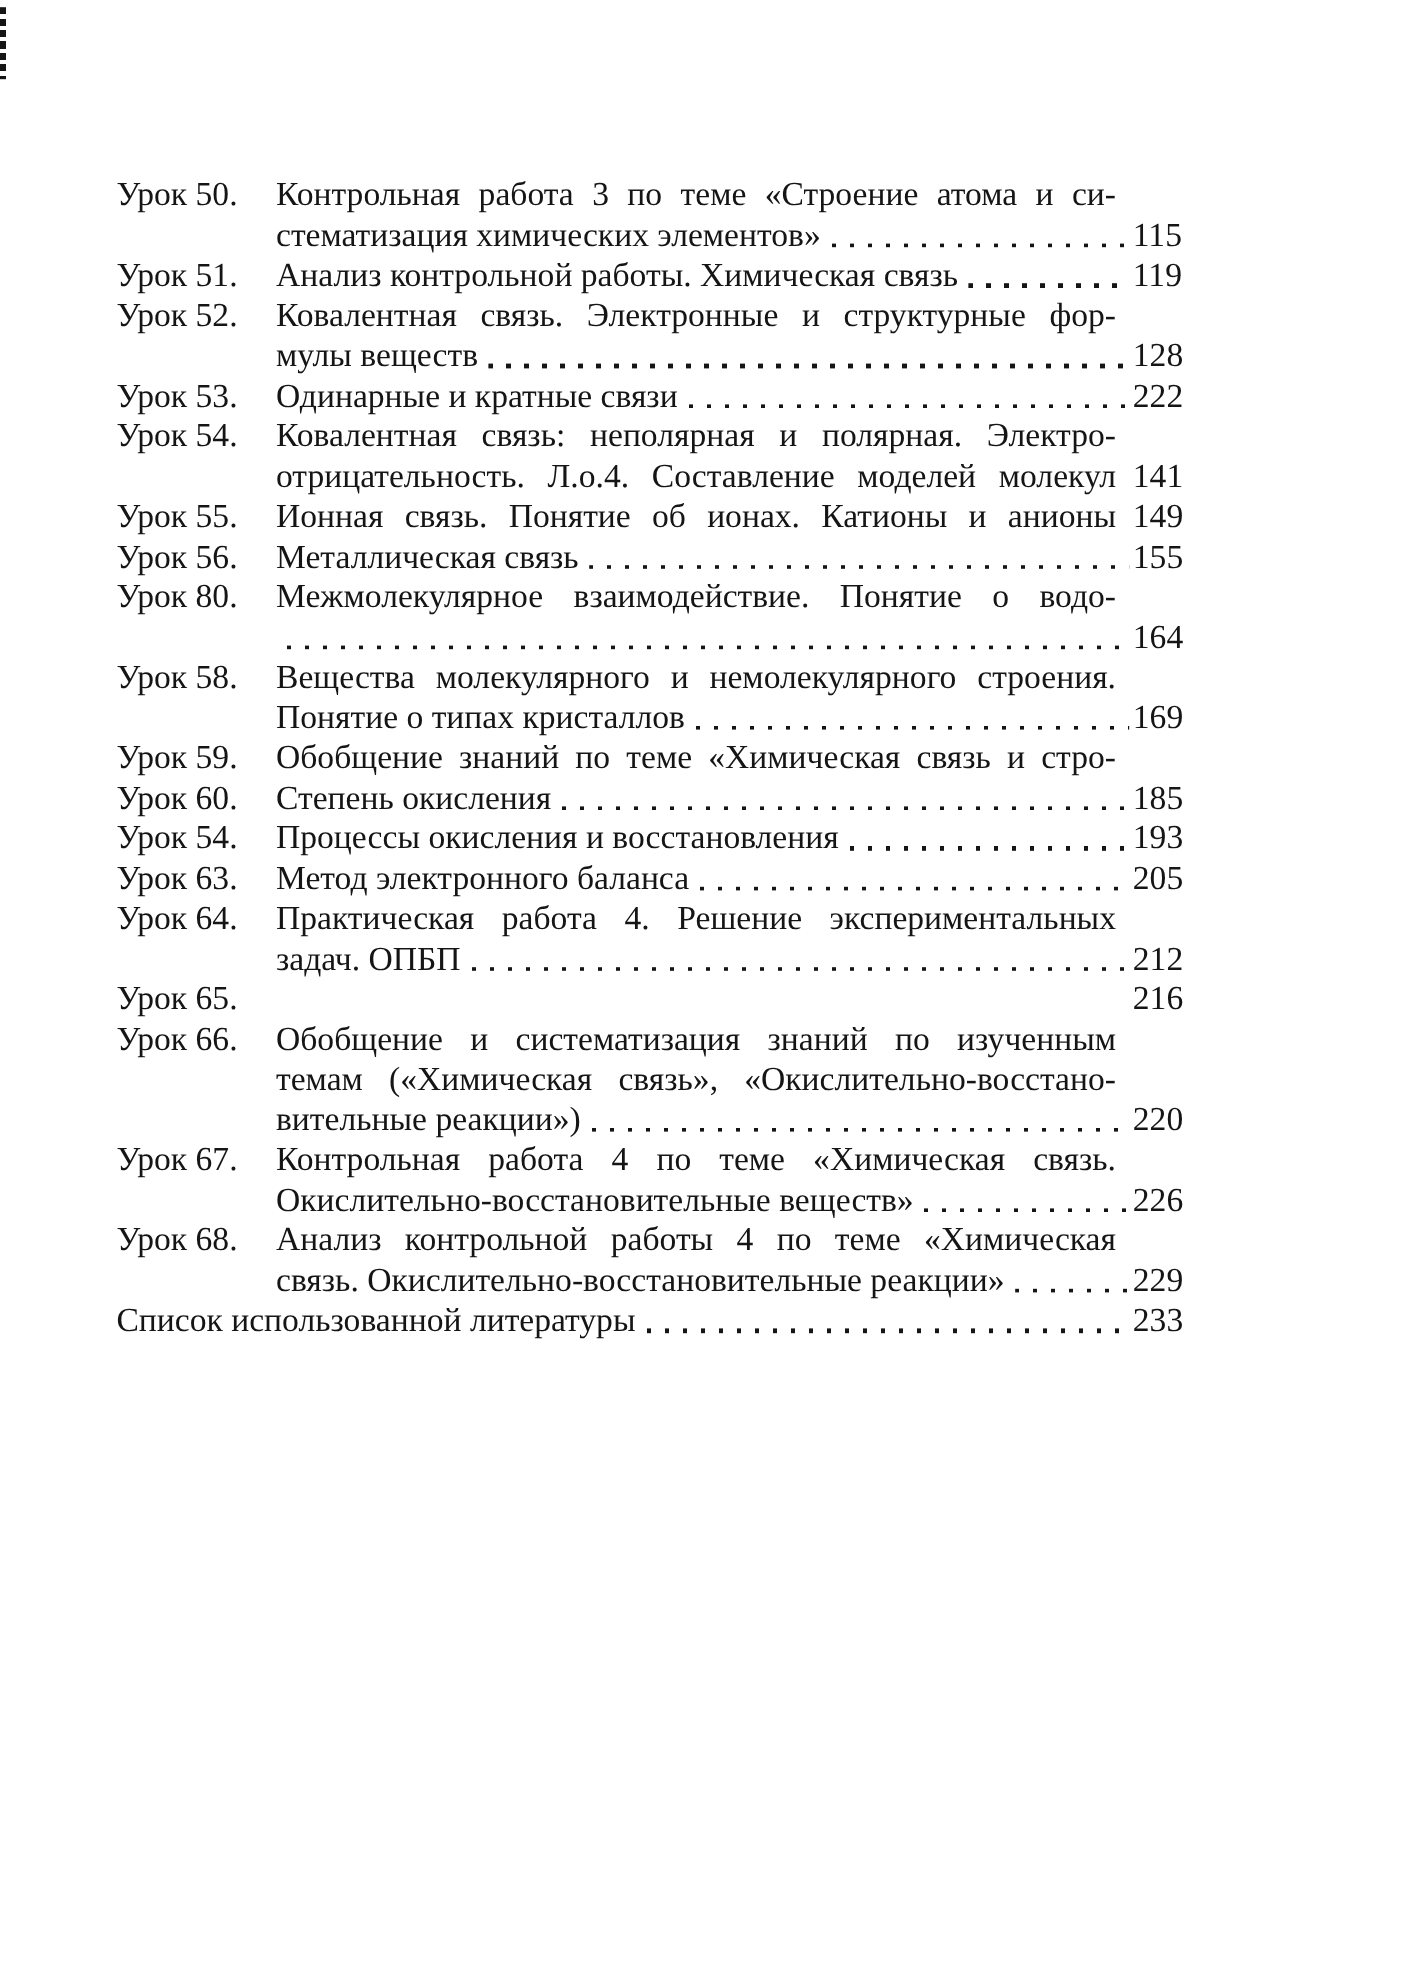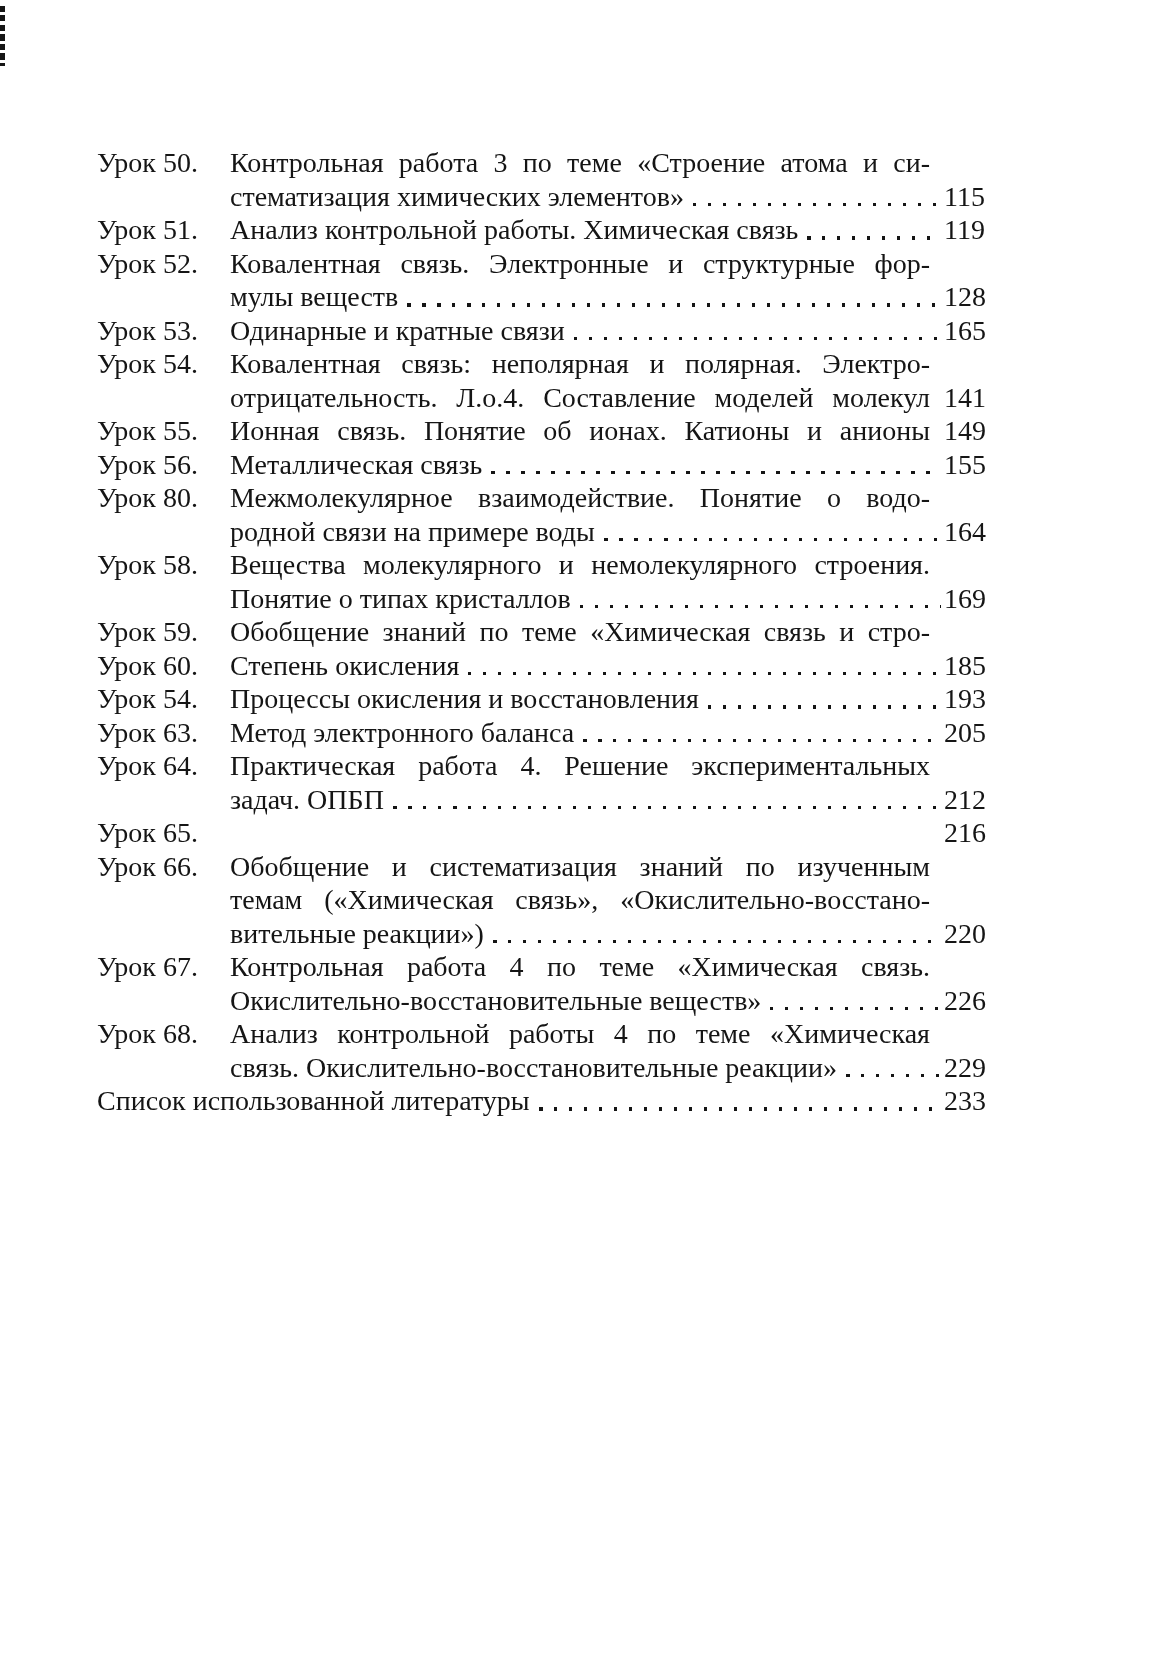--- a/index.html
+++ b/index.html
@@ -99,21 +99,21 @@
       <div class="row continuation">
 
     <span class="text natural">мулы веществ</span>
     <span class="leader"></span>
     <span class="page-num">128</span>
   </div>
       <div class="row">
     <span class="label">Урок 53.</span>
     <span class="text natural">Одинарные и кратные связи</span>
     <span class="leader"></span>
-    <span class="page-num">165</span>
+    <span class="page-num">222</span>
   </div>
       <div class="row">
     <span class="label">Урок 54.</span>
     <span class="text fill">Ковалентная связь: неполярная и полярная. Электро-</span>
 
   </div>
       <div class="row continuation">
 
     <span class="text fill">отрицательность. Л.о.4. Составление моделей молекул</span>
 
@@ -131,21 +131,20 @@
     <span class="leader"></span>
     <span class="page-num">155</span>
   </div>
       <div class="row">
     <span class="label">Урок 80.</span>
     <span class="text fill">Межмолекулярное взаимодействие. Понятие о водо-</span>
 
   </div>
       <div class="row continuation">
 
-    <span class="text natural">родной связи на примере воды</span>
     <span class="leader"></span>
     <span class="page-num">164</span>
   </div>
       <div class="row">
     <span class="label">Урок 58.</span>
     <span class="text fill">Вещества молекулярного и немолекулярного строения.</span>
 
   </div>
       <div class="row continuation">
 

